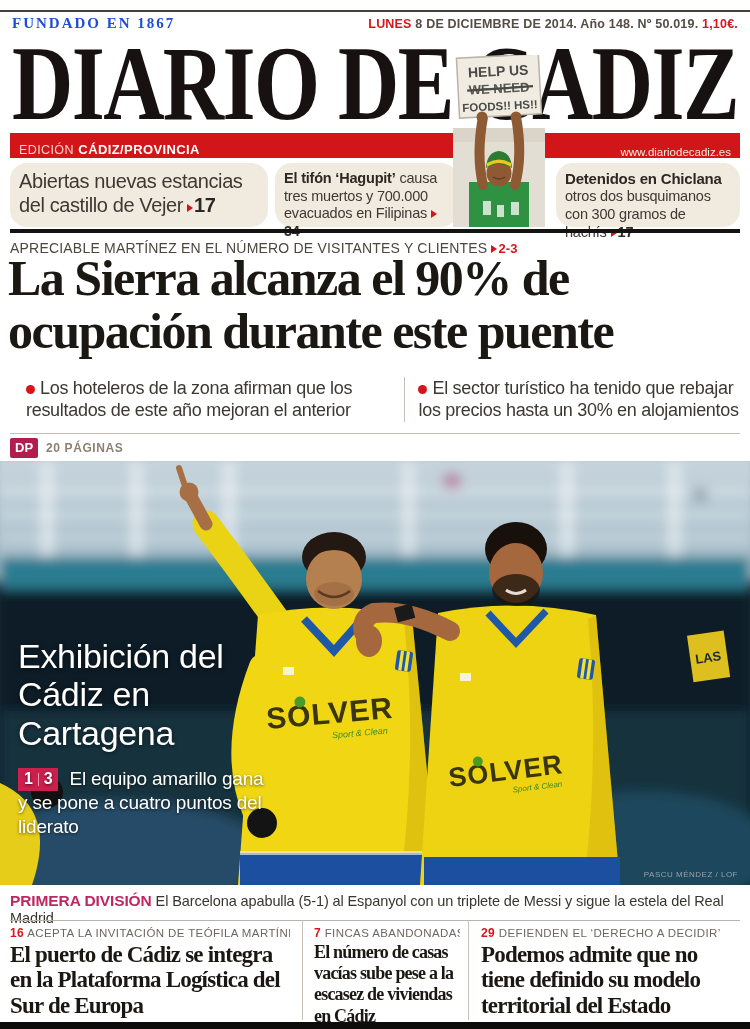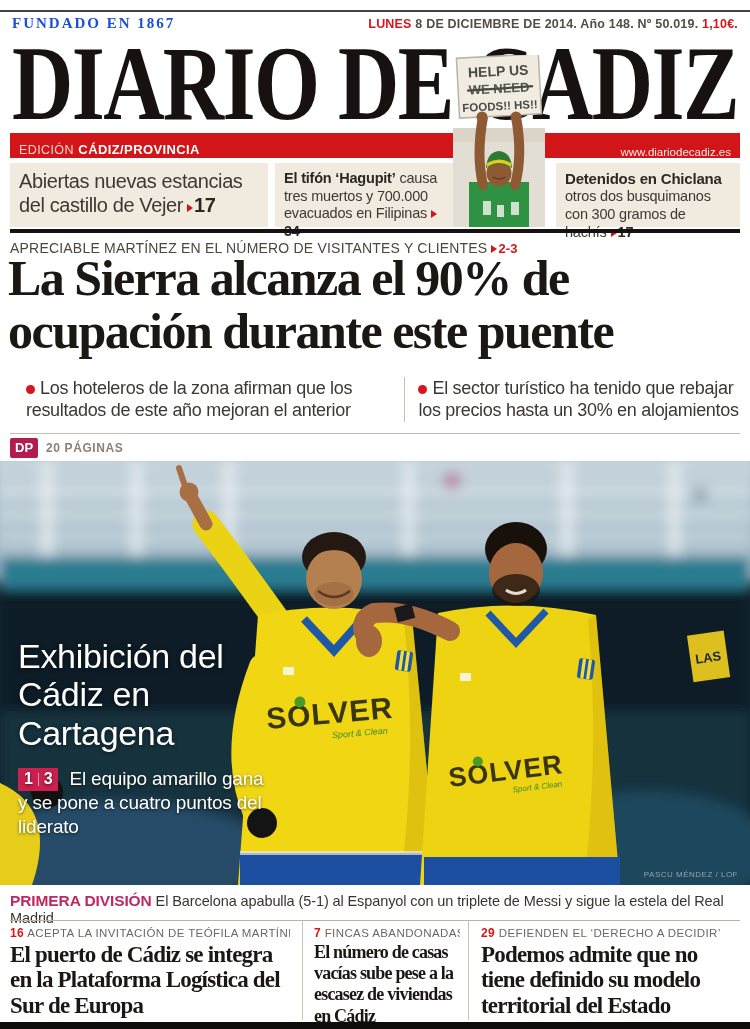--- a/index.html
+++ b/index.html
@@ -18,21 +18,21 @@
   .masthead{position:absolute;top:33px;left:12px;width:726px;height:99px;}
   .masthead-text{font-family:"Liberation Serif",serif;font-weight:bold;font-size:106px;fill:#171112;letter-spacing:-2px;}
   
   .edition-bar{position:absolute;top:133px;left:10px;width:730px;height:25px;background:#d21519;
     display:flex;justify-content:space-between;align-items:flex-end;padding:0 9px;box-sizing:border-box;color:#fff;}
   .ed-label{font-size:12.5px;letter-spacing:.4px;font-weight:normal;color:#f4d2cd;}
   .ed-name{font-size:13px;font-weight:bold;letter-spacing:.4px;}
   .website{font-size:11.5px;color:#fbe9e4;}
   
   .teasers{position:absolute;top:163px;left:10px;width:730px;height:64px;display:flex;}
-  .teaser{background:#f0eadf;box-sizing:border-box;padding:7px 9px;color:#3e3933;}
+  .teaser{background:#f0eadf;box-sizing:border-box;padding:7px 9px;color:#3e3933;border-radius:17px;}
   .t1{width:258px;margin-right:7px;font-size:20px;line-height:1.18;letter-spacing:-.4px;}
   .t2{width:183px;font-size:14.5px;line-height:1.22;letter-spacing:-.2px;}
   .t3{flex:1;margin-left:6px;font-size:14.5px;line-height:1.22;letter-spacing:-.2px;}
   .teaser b{color:#2c2823;}
   .t3 .lead-block{display:block;font-size:15px;}
   .pg-arrow{display:inline-block;width:0;height:0;border-left:6px solid #d21519;
     border-top:4px solid transparent;border-bottom:4px solid transparent;margin:0 1px 0 4px;}
   .pg-num{font-weight:bold;color:#2c2823;}
   
   .man-photo{position:absolute;top:55px;left:453px;width:92px;height:172px;z-index:6;}

